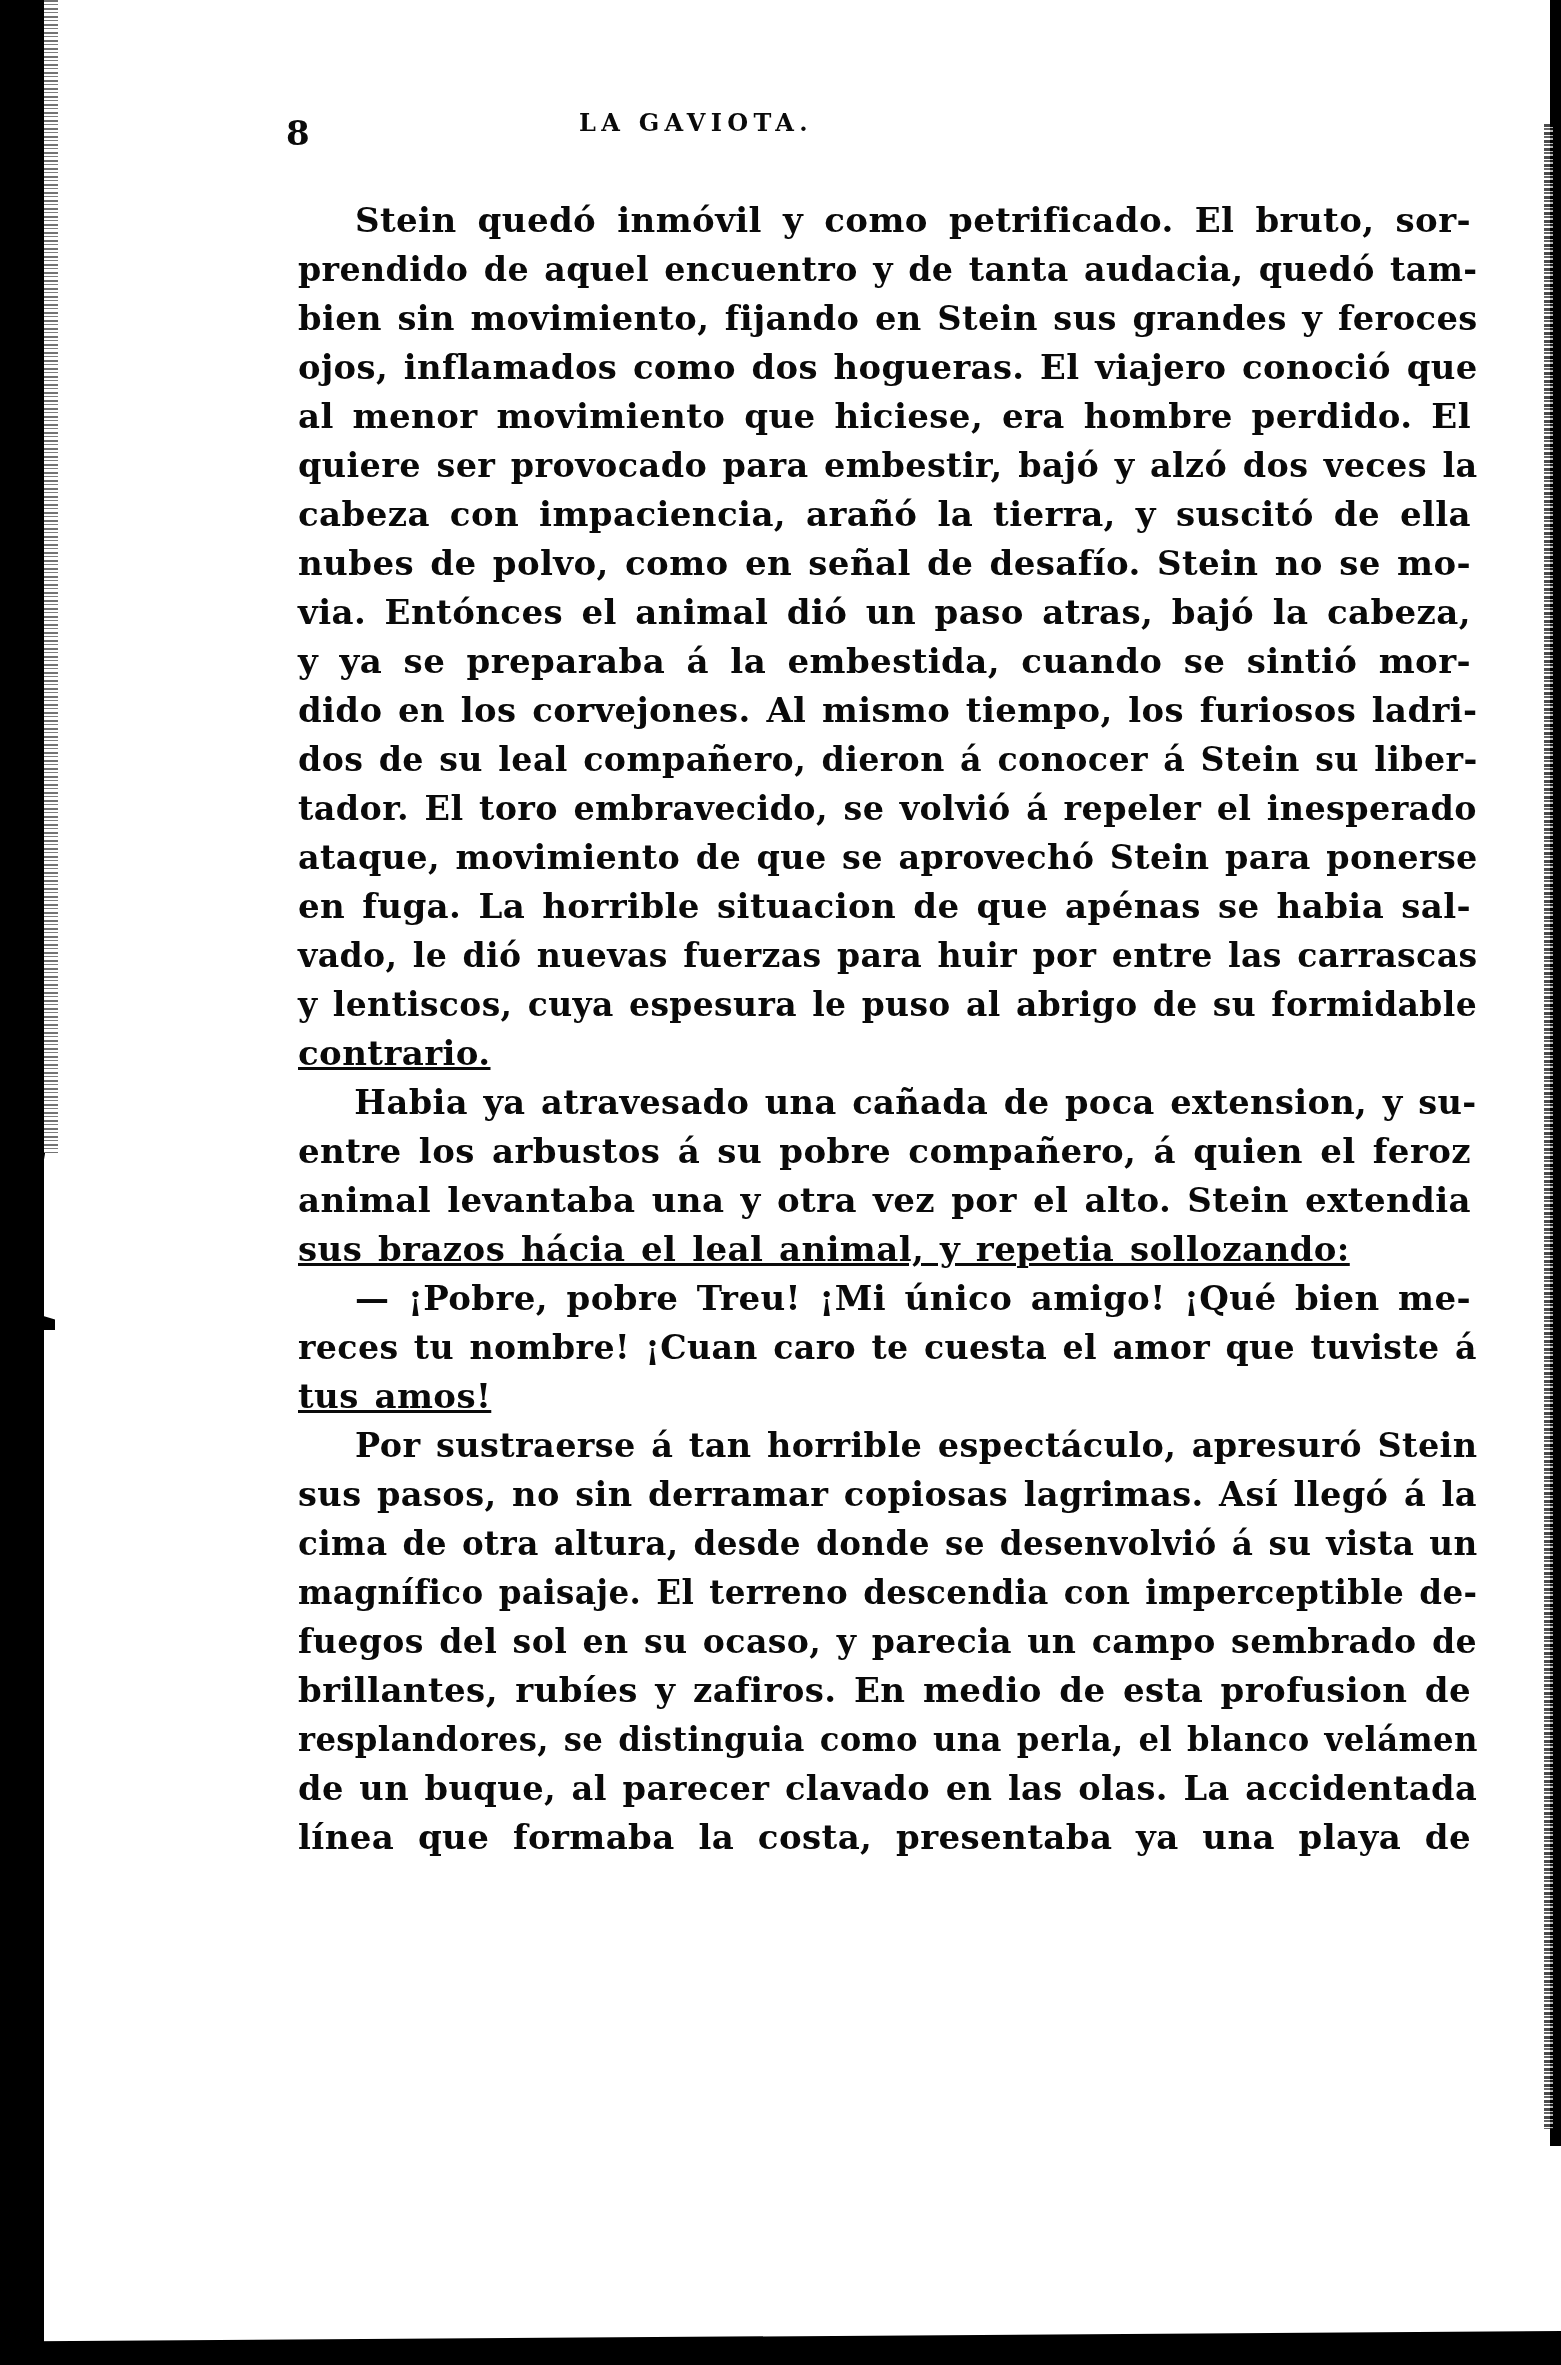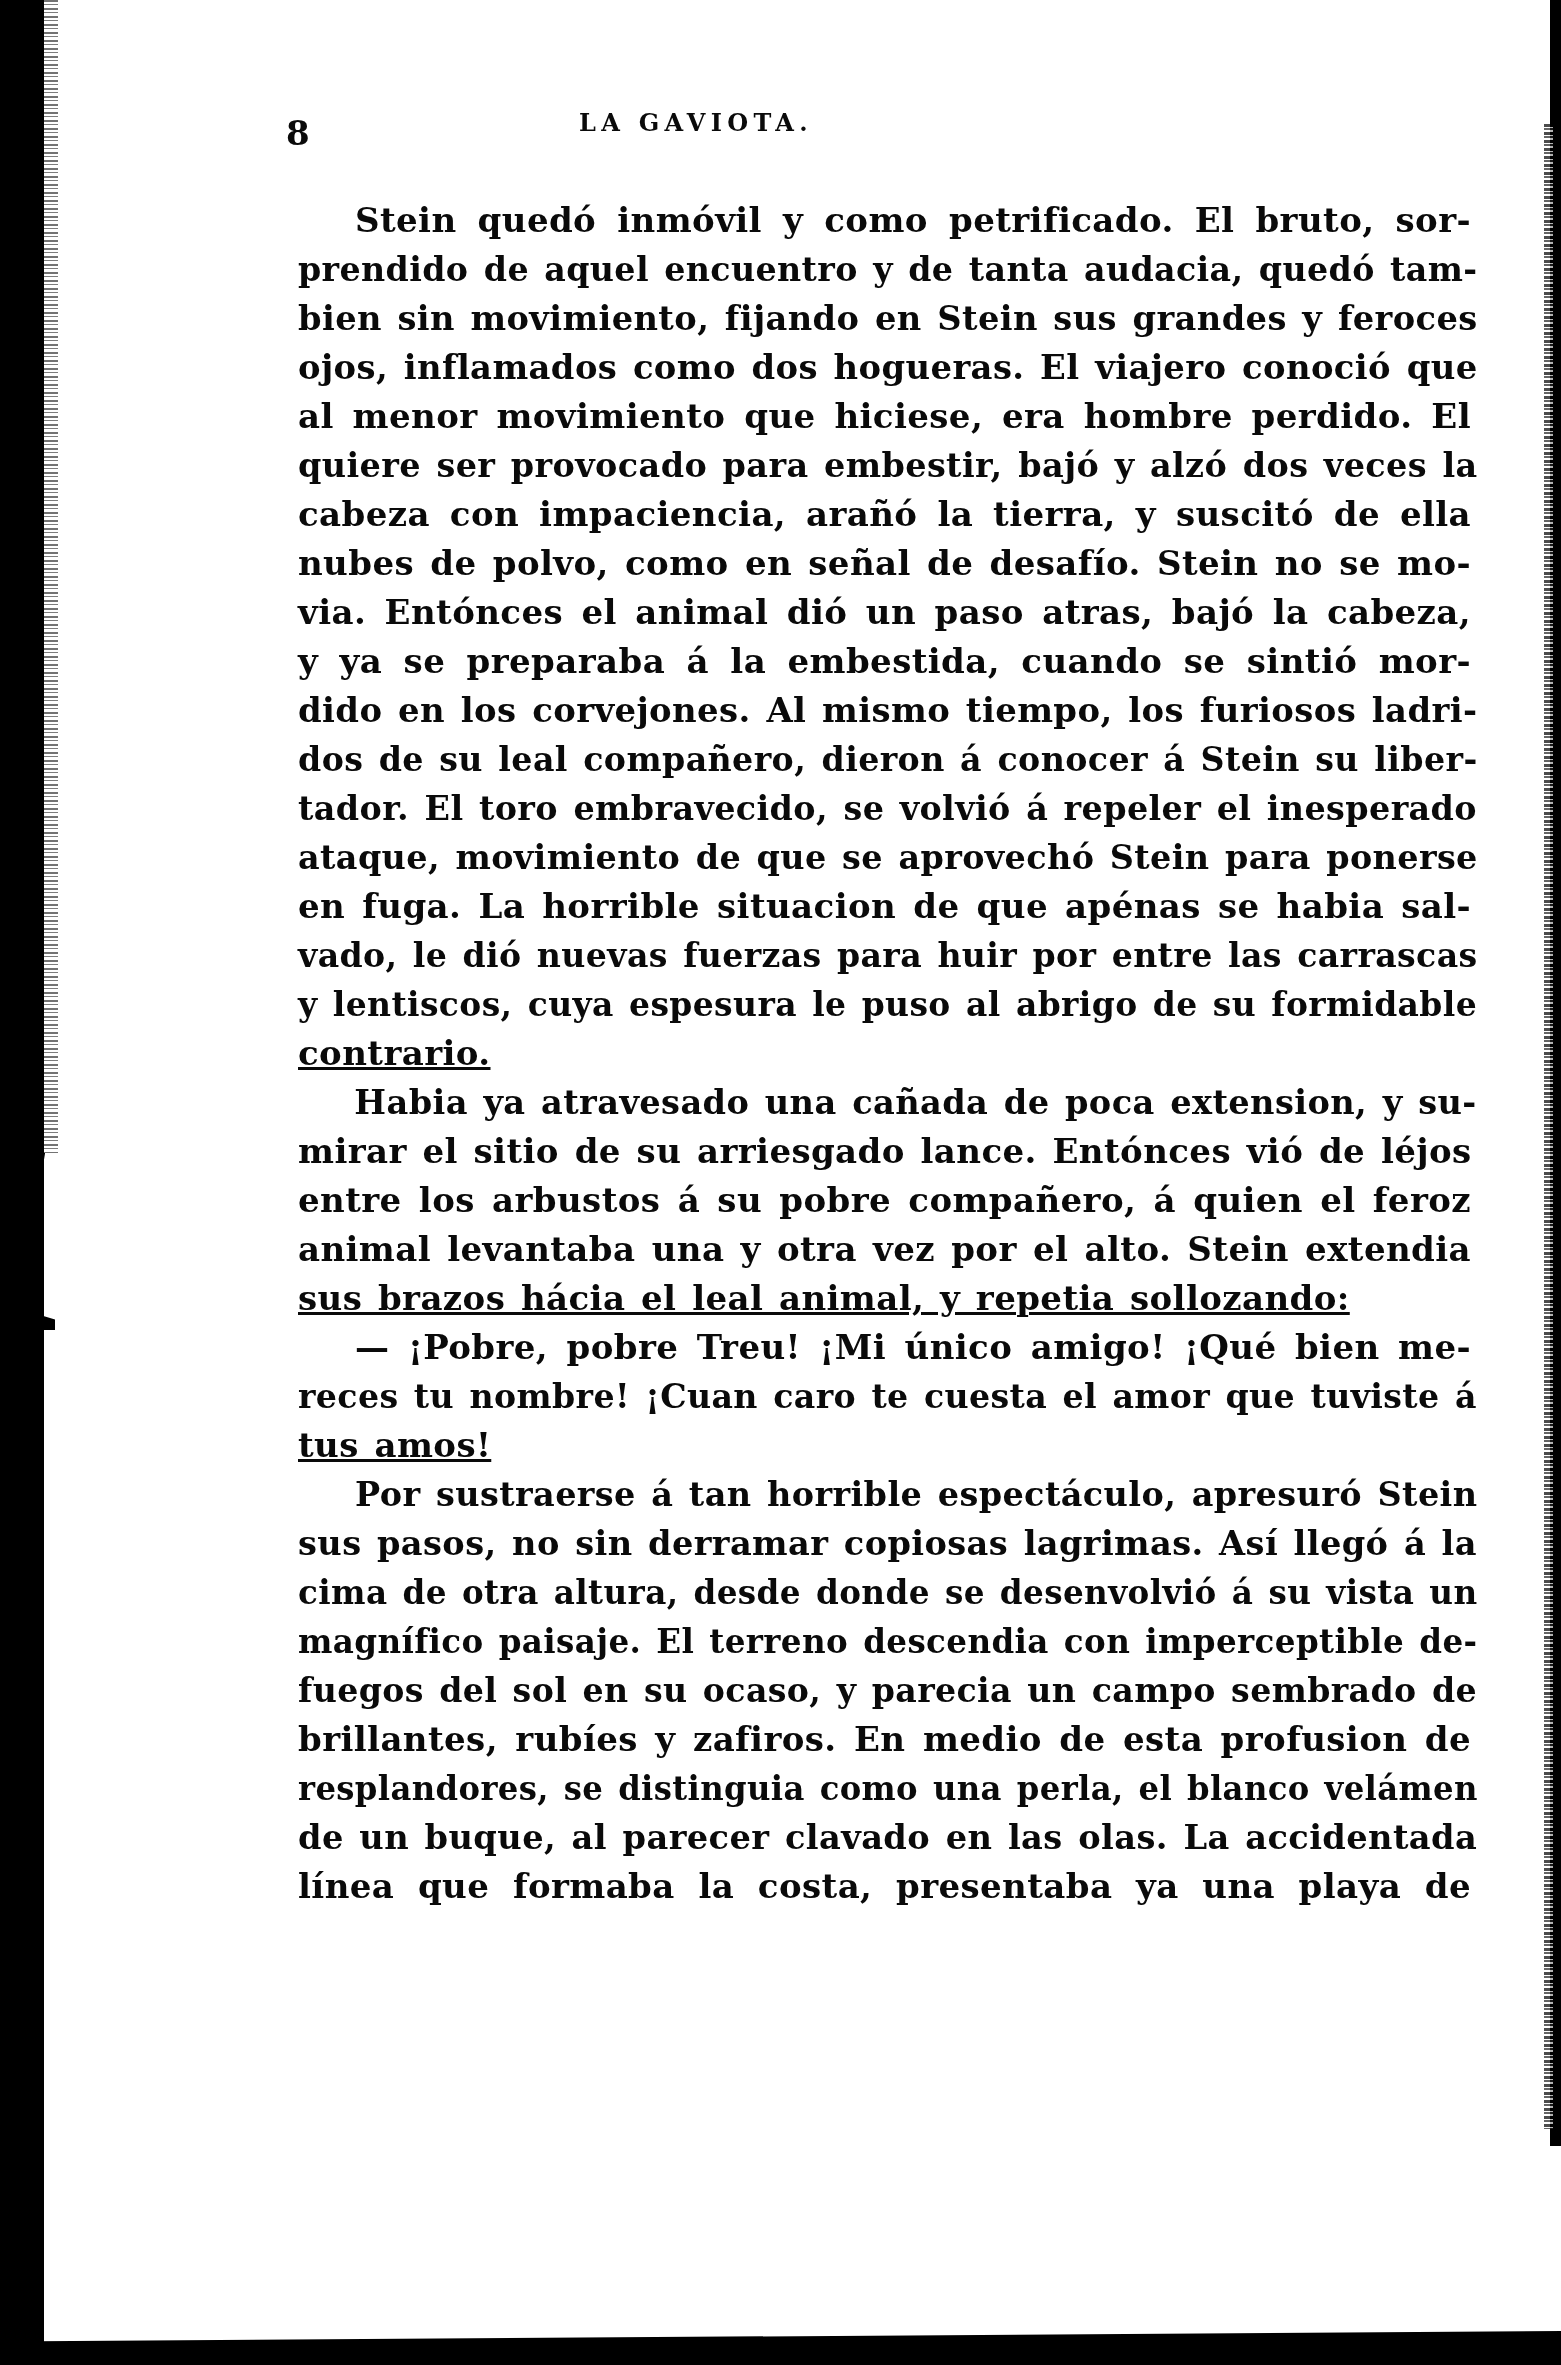--- a/index.html
+++ b/index.html
@@ -137,21 +137,20 @@
         <span class="line" style="transform-origin: left center; display: block; width: 1199px; transform: scaleX(0.9778);">dos de su leal compañero, dieron á conocer á Stein su liber-</span>
         <span class="line" style="transform-origin: left center; display: block; width: 1195px; transform: scaleX(0.9814);">tador.  El toro embravecido, se volvió á repeler el inesperado</span>
         <span class="line" style="transform-origin: left center; display: block; width: 1194px; transform: scaleX(0.9822);">ataque, movimiento de que se aprovechó Stein para ponerse</span>
         <span class="line" style="width: 1173px; display: block;">en fuga.  La horrible situacion de que apénas se habia sal-</span>
         <span class="line" style="transform-origin: left center; display: block; width: 1204px; transform: scaleX(0.9742);">vado, le dió nuevas fuerzas para huir por entre las carrascas</span>
         <span class="line" style="transform-origin: left center; display: block; width: 1210px; transform: scaleX(0.9692);">y lentiscos, cuya espesura le puso al abrigo de su formidable</span>
         <span class="line last">contrario.</span>
       </div>
       <div class="paragraph">
         <span class="line indent" style="transform-origin: left center; display: block; width: 1129px; transform: scaleX(0.9882); padding-left: 57px;">Habia ya atravesado una cañada de poca extension, y su-</span>
-        <span class="line" style="width: 1173px; display: block;">mirar el sitio de su arriesgado lance.  Entónces vió de léjos</span>
         <span class="line" style="width: 1173px; display: block;">entre los arbustos á su pobre compañero, á quien el feroz</span>
         <span class="line" style="width: 1173px; display: block;">animal levantaba una y otra vez por el alto.  Stein extendia</span>
         <span class="line last">sus brazos hácia el leal animal, y repetia sollozando:</span>
       </div>
       <div class="paragraph">
         <span class="line indent" style="width: 1116px; display: block;">— ¡Pobre, pobre Treu! ¡Mi único amigo! ¡Qué bien me-</span>
         <span class="line" style="transform-origin: left center; display: block; width: 1202px; transform: scaleX(0.9756);">reces tu nombre! ¡Cuan caro te cuesta el amor que tuviste á</span>
         <span class="line last">tus amos!</span>
       </div>
       <div class="paragraph">

